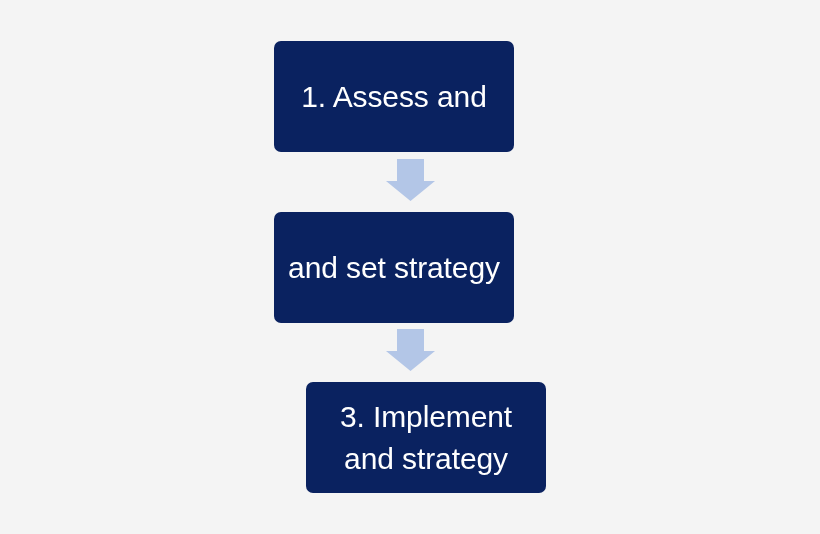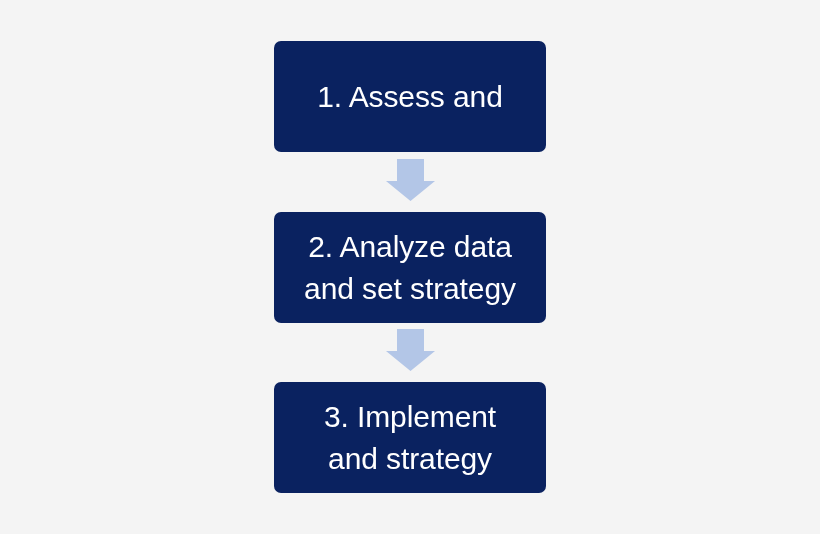--- a/index.html
+++ b/index.html
@@ -14,42 +14,42 @@
     overflow: hidden;
   }
   #flow-canvas {
     position: relative;
     width: 820px;
     height: 534px;
   }
   .process-box {
     position: absolute;
     left: 274px;
-    width: 272px;
+    width: 240px;
     height: 111px;
     background: #0a2260;
     border-radius: 7px;
     display: flex;
     flex-direction: column;
     align-items: center;
     justify-content: center;
     box-sizing: border-box;
   }
   .box-line {
     color: #ffffff;
     font-size: 30px;
     line-height: 42px;
     font-weight: 400;
     text-align: center;
     white-space: nowrap;
     letter-spacing: -0.1px;
   }
   #box-step-1 { top: 41px; }
   #box-step-2 { top: 212px; }
-  #box-step-3 { top: 382px; }
+  #box-step-3 { top: 382px; margin-left: 32px; }
 
   .flow-arrow {
     position: absolute;
     left: 386px;
     width: 49px;
     height: 42px;
   }
   #arrow-1-to-2 { top: 159px; }
   #arrow-2-to-3 { top: 329px; }
   .flow-arrow svg {
@@ -67,21 +67,20 @@
     <div class="box-line">1. Assess and</div>
   </div>
 
   <div class="flow-arrow" id="arrow-1-to-2">
     <svg viewBox="0 0 49 42" xmlns="http://www.w3.org/2000/svg" aria-hidden="true">
       <polygon points="11,0 38,0 38,22 49,22 24.5,42 0,22 11,22" fill="#b3c6e7"></polygon>
     </svg>
   </div>
 
   <div class="process-box" id="box-step-2">
-    <div class="box-line">2. Analyze data</div>
     <div class="box-line">and set strategy</div>
   </div>
 
   <div class="flow-arrow" id="arrow-2-to-3">
     <svg viewBox="0 0 49 42" xmlns="http://www.w3.org/2000/svg" aria-hidden="true">
       <polygon points="11,0 38,0 38,22 49,22 24.5,42 0,22 11,22" fill="#b3c6e7"></polygon>
     </svg>
   </div>
 
   <div class="process-box" id="box-step-3">

